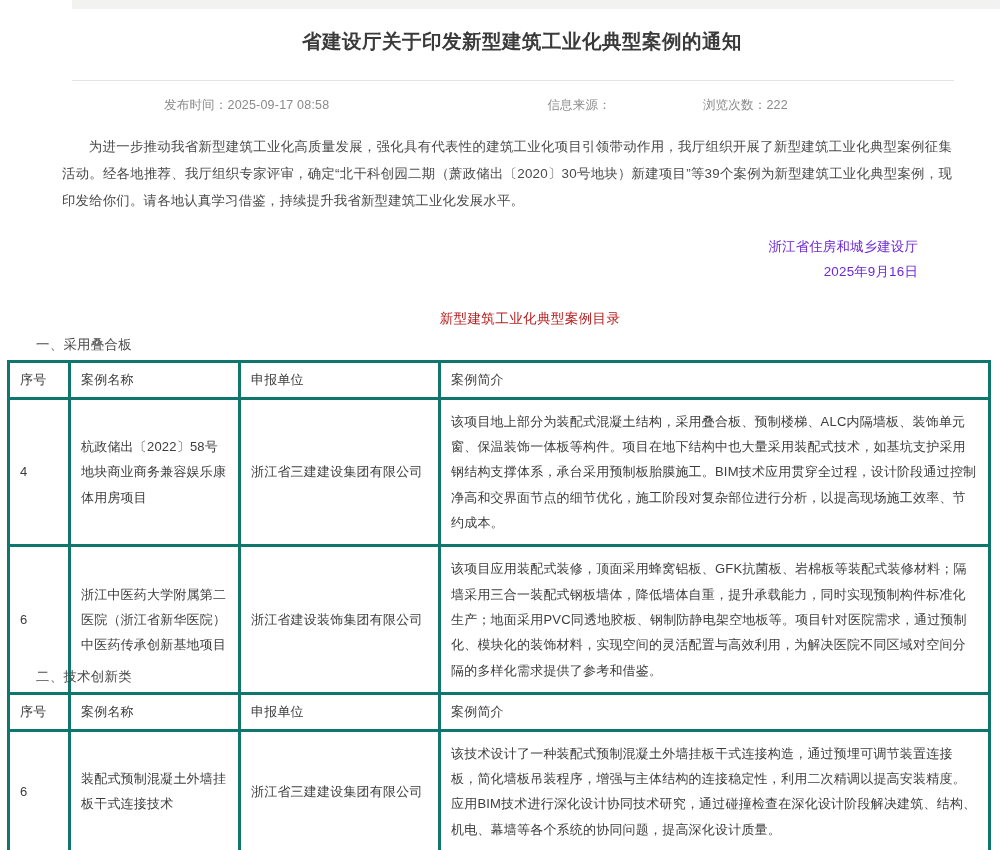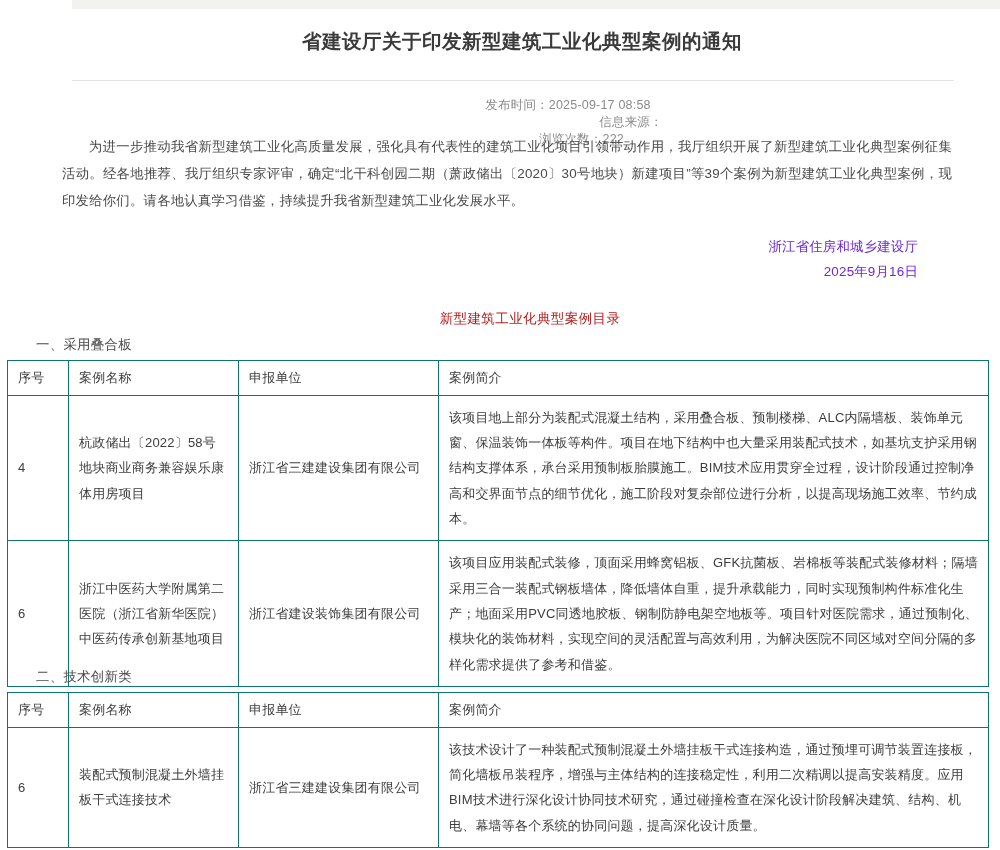--- a/index.html
+++ b/index.html
@@ -55,26 +55,25 @@
     margin: 24px 18px 0 0;
   }
 
   .meta-bar {
     display: flex;
     align-items: center;
     padding: 16px 0 0 0;
     font-size: 12.5px;
     color: #8a8a8a;
     letter-spacing: 0.2px;
-    flex-direction: column;
   }
   .meta-item { white-space: nowrap; }
   .meta-pub   { margin-left: 92px; }
   .meta-src   { margin-left: 218px; }
-  .meta-views { margin-left: 119px; }
+  .meta-views { margin-left: 92px; }
 
   
   .body-block {
     position: absolute;
     left: 62px;
     top: 134px;
     width: 890px;
     font-size: 13.4px;
     line-height: 2.0;
     color: #4a4a4a;
@@ -132,21 +131,21 @@
     border-collapse: collapse;
     table-layout: fixed;
     font-size: 13px;
     color: #3d3d3d;
   }
   table.t1 { top: 360px; }
   table.t2 { top: 692px; }
 
   table.case-table td,
   table.case-table th {
-    border: 1px solid #0f766e;
+    border: 3px solid #0f766e;
     padding: 9px 10px;
     vertical-align: middle;
     text-align: left;
     font-weight: normal;
     line-height: 1.95;
     letter-spacing: 0.2px;
   }
   table.case-table thead th {
     height: 14px;
     padding-top: 7px;

